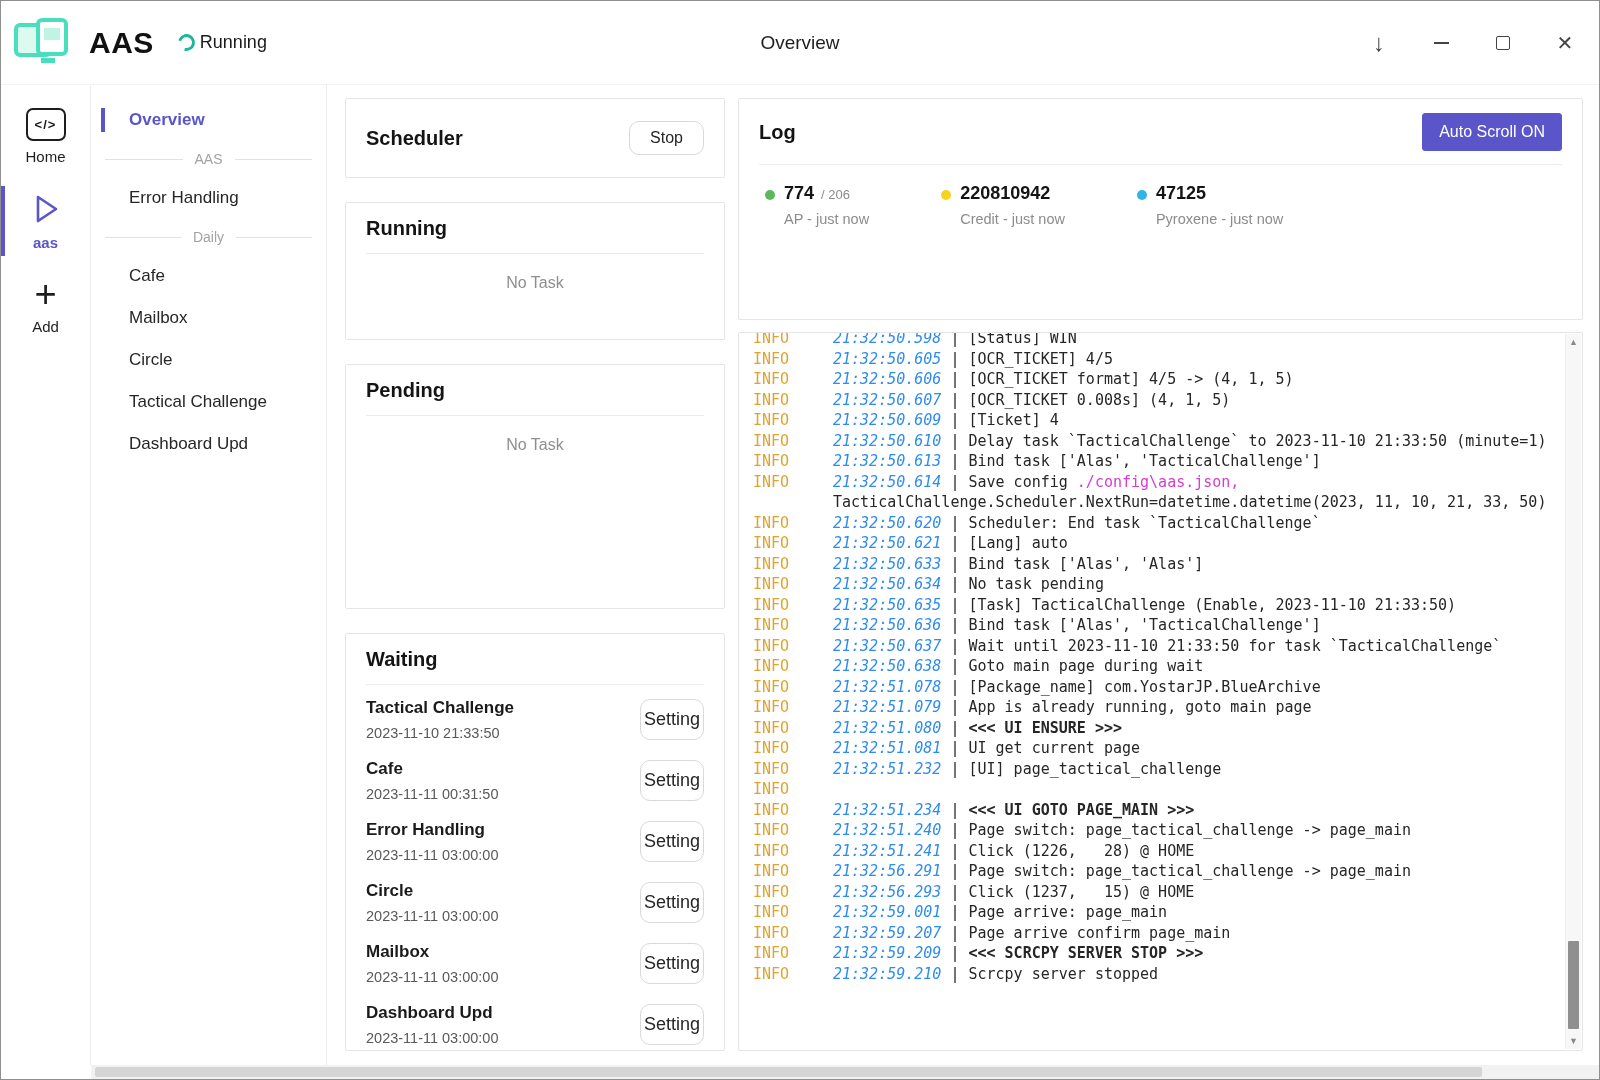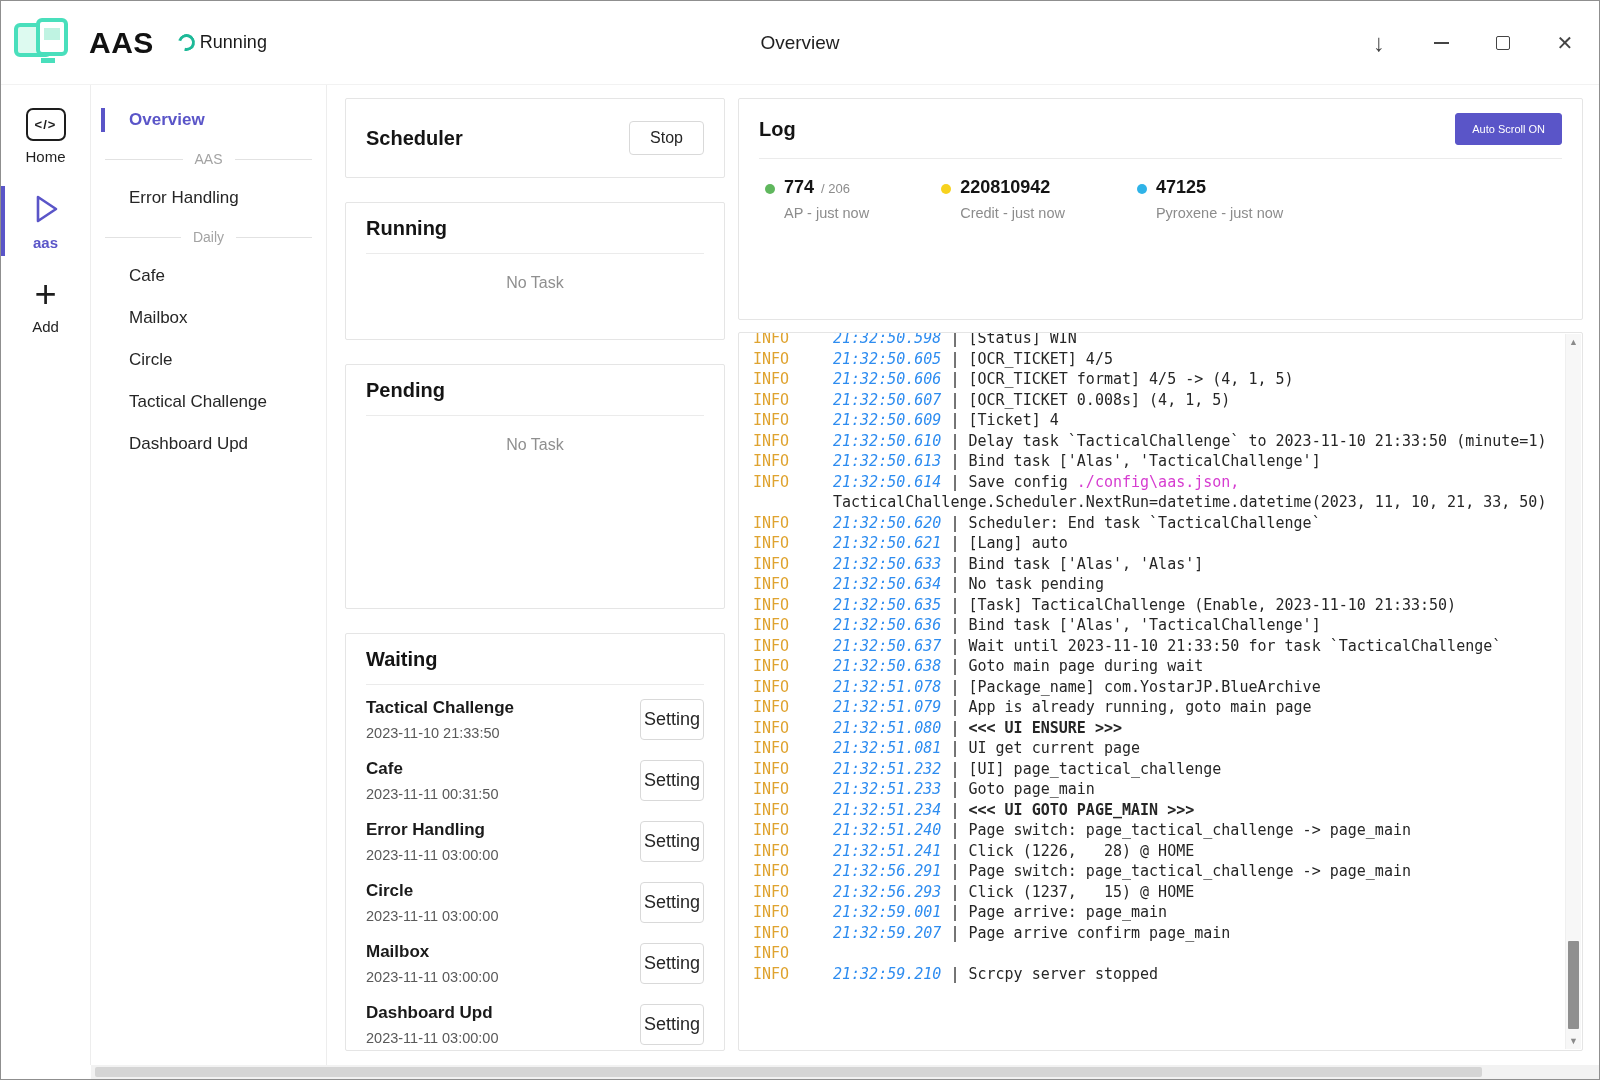--- a/index.html
+++ b/index.html
@@ -44,24 +44,24 @@
   .main { flex:1; display:flex; gap:13px; padding:13px 16px 14px 18px; min-width:0; }
   .col-left { width:380px; flex:0 0 380px; display:flex; flex-direction:column; gap:24px; }
   .col-right { flex:1; display:flex; flex-direction:column; gap:12px; min-width:0; }
 
   .card { border:1px solid #e5e5e5; border-radius:2px; background:#fff; display:flex; flex-direction:column; }
   .card-header { display:flex; align-items:center; justify-content:space-between; margin:0 20px; padding:14px 0 13px; }
   .card-header.plain { padding:22px 0; }
   .card-header.underlined { border-bottom:1px solid #ebebeb; }
   .card-title { font-size:20px; font-weight:700; color:#141414; }
 
-  .btn { background:#fff; border:1px solid #d9d9d9; border-radius:4px; color:#262626; cursor:pointer; font-family:"Liberation Sans",sans-serif; }
+  .btn { background:#fff; border:1px solid #d9d9d9; border-radius:10px; color:#262626; cursor:pointer; font-family:"Liberation Sans",sans-serif; }
   .stop-btn { font-size:16px; padding:7px 20px; }
   .setting-btn { font-size:18px; padding:9px 3px; }
-  .primary-btn { background:var(--accent); border:1px solid var(--accent); color:#fff; font-size:11px; padding:9px 16px; border-radius:3px; cursor:pointer; font-family:"Liberation Sans",sans-serif; }
+  .primary-btn { background:var(--accent); border:1px solid var(--accent); color:#fff; font-size:16px; padding:9px 16px; border-radius:3px; cursor:pointer; font-family:"Liberation Sans",sans-serif; }
 
   .card.scheduler { flex:0 0 73px; }
   .card.running { flex:0 0 138px; }
   .card.pending { flex:0 0 245px; }
   .card.waiting { flex:1; min-height:0; }
 
   .empty-body { text-align:center; color:#8f8f8f; font-size:16px; padding-top:20px; }
 
   .wait-list { padding:4px 0; overflow:hidden; }
   .wait-row { display:flex; align-items:center; justify-content:space-between; padding:9px 20px; }
@@ -364,21 +364,20 @@
               <div class="log-line">
                 <span class="lvl">INFO</span>
                 <span class="rest"><span class="t">21:32:51.081</span> | <span>UI get current page</span></span>
               </div>
               <div class="log-line">
                 <span class="lvl">INFO</span>
                 <span class="rest"><span class="t">21:32:51.232</span> | <span>[UI] page_tactical_challenge</span></span>
               </div>
               <div class="log-line">
                 <span class="lvl">INFO</span>
-                <span class="rest"><span class="t">21:32:51.233</span> | <span>Goto page_main</span></span>
               </div>
               <div class="log-line">
                 <span class="lvl">INFO</span>
                 <span class="rest"><span class="t">21:32:51.234</span> | <span class="bld">&lt;&lt;&lt; UI GOTO PAGE_MAIN &gt;&gt;&gt;</span></span>
               </div>
               <div class="log-line">
                 <span class="lvl">INFO</span>
                 <span class="rest"><span class="t">21:32:51.240</span> | <span>Page switch: page_tactical_challenge -&gt; page_main</span></span>
               </div>
               <div class="log-line">
@@ -396,20 +395,21 @@
               <div class="log-line">
                 <span class="lvl">INFO</span>
                 <span class="rest"><span class="t">21:32:59.001</span> | <span>Page arrive: page_main</span></span>
               </div>
               <div class="log-line">
                 <span class="lvl">INFO</span>
                 <span class="rest"><span class="t">21:32:59.207</span> | <span>Page arrive confirm page_main</span></span>
               </div>
               <div class="log-line">
                 <span class="lvl">INFO</span>
+                <span class="rest"><span class="t">21:32:59.209</span> | <span class="bld">&lt;&lt;&lt; SCRCPY SERVER STOP &gt;&gt;&gt;</span></span>
               </div>
               <div class="log-line">
                 <span class="lvl">INFO</span>
                 <span class="rest"><span class="t">21:32:59.210</span> | <span>Scrcpy server stopped</span></span>
               </div>
             </div>
           <div class="vscroll">
             <div class="varrow up">▲</div>
             <div class="vthumb"></div>
             <div class="varrow down">▼</div>

